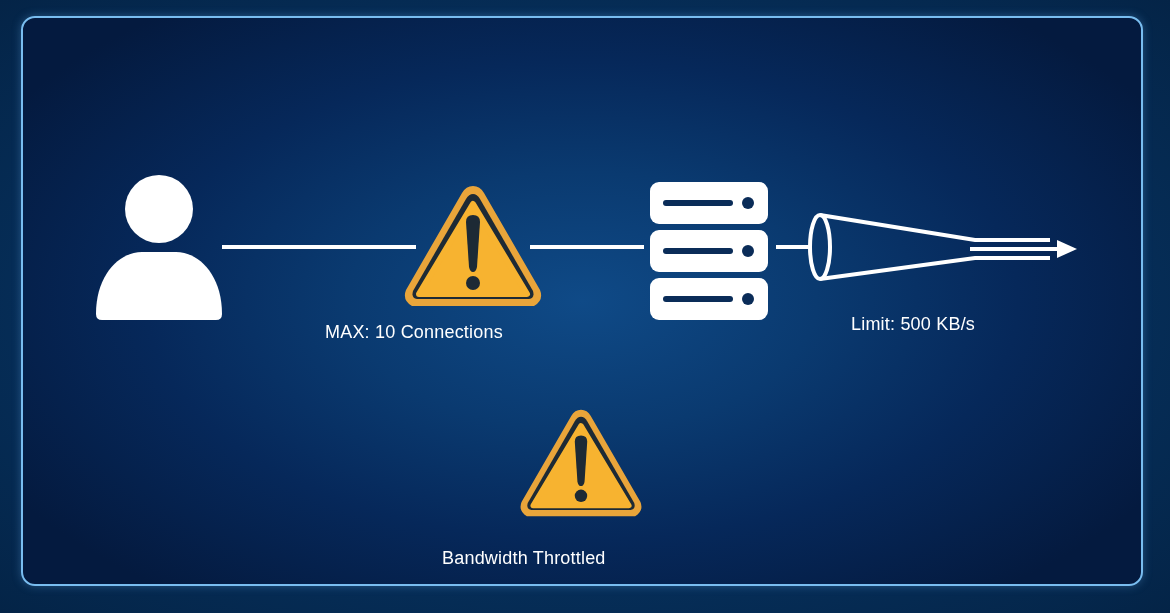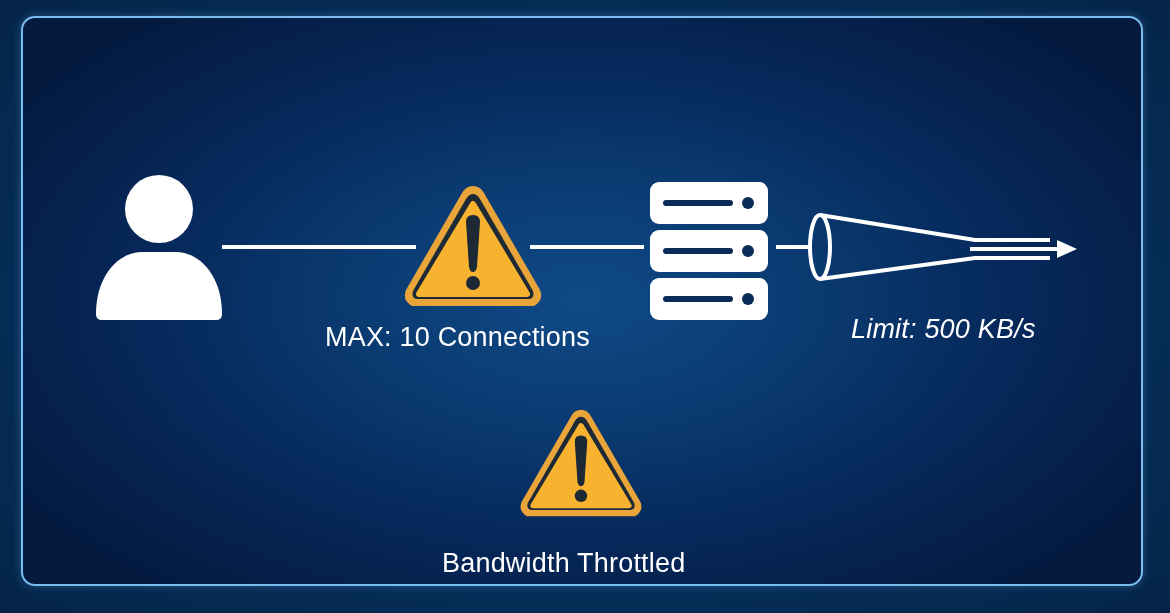--- a/index.html
+++ b/index.html
@@ -9,21 +9,21 @@
     font-family: "Liberation Sans", sans-serif;
   }
   .panel {
     position: absolute; left: 21px; top: 16px; width: 1118px; height: 566px;
     border: 2.5px solid #79bdf0; border-radius: 14px;
     background: radial-gradient(ellipse 60% 65% at 50% 50%, #0f4a87 0%, #0a3a70 35%, #06285a 65%, #041a3f 100%);
     box-shadow: 0 0 10px rgba(100,170,230,0.35);
   }
   .abs { position: absolute; }
   .label {
-    position: absolute; color: #ffffff; font-size: 27px; font-weight: 400;
+    position: absolute; color: #ffffff; font-size: 18px; font-weight: 400;
     white-space: nowrap; letter-spacing: 0.2px;
   }
   svg { display: block; overflow: visible; }
 </style>
 </head>
 <body>
 
 <div class="panel"></div>
 
 <div class="abs" style="left:92px; top:174px; width:134px; height:148px;">
@@ -64,21 +64,21 @@
 
 <div class="abs" style="left:805px; top:210px; width:275px; height:75px;">
   <svg width="275" height="75" viewBox="0 0 275 75">
     <ellipse cx="15" cy="37" rx="10" ry="32" fill="none" stroke="#ffffff" stroke-width="4"></ellipse>
     <path d="M15 5 L170 30 L245 30" fill="none" stroke="#ffffff" stroke-width="4"></path>
     <path d="M15 69 L170 48 L245 48" fill="none" stroke="#ffffff" stroke-width="4"></path>
     <path d="M165 39 L255 39" fill="none" stroke="#ffffff" stroke-width="4"></path>
     <path d="M252 30 L272 39 L252 48 Z" fill="#ffffff"></path>
   </svg>
 </div>
-<div class="label" style="left:851px; top:314px;font-style:italic;">Limit: 500 KB/s</div>
+<div class="label" style="left:851px; top:314px;">Limit: 500 KB/s</div>
 
 <div class="abs" style="left:518px; top:406px; width:126px; height:114px;">
   <svg width="126" height="114" viewBox="0 0 142 128">
     <path d="M71 4 Q78 4 82 11 L138 108 Q142 118 132 124 L10 124 Q0 118 4 108 L60 11 Q64 4 71 4 Z" fill="#e9a53a"></path>
     <path d="M71 12 Q75 12 78 17 L131 109 Q133 116 127 117 L15 117 Q9 116 11 109 L64 17 Q67 12 71 12 Z" fill="#1d2a35"></path>
     <path d="M71 22 L125 112 L17 112 Z" fill="#f7b330" stroke="#f7b330" stroke-width="6" stroke-linejoin="round"></path>
     <path d="M64 40 Q64 33 71 33 Q78 33 78 40 L75 85 Q74 90 71 90 Q68 90 67 85 Z" fill="#1d2a35"></path>
     <circle cx="71" cy="101" r="7" fill="#1d2a35"></circle>
   </svg>
 </div>

